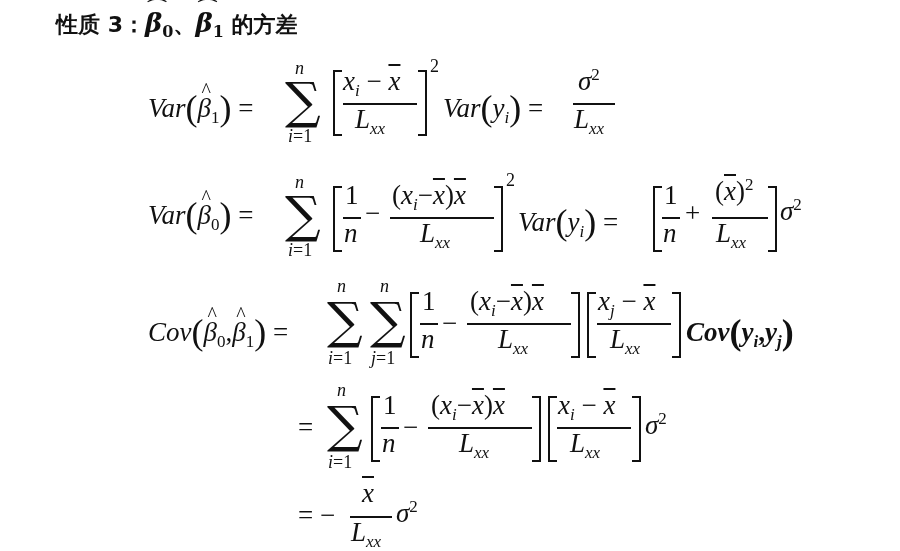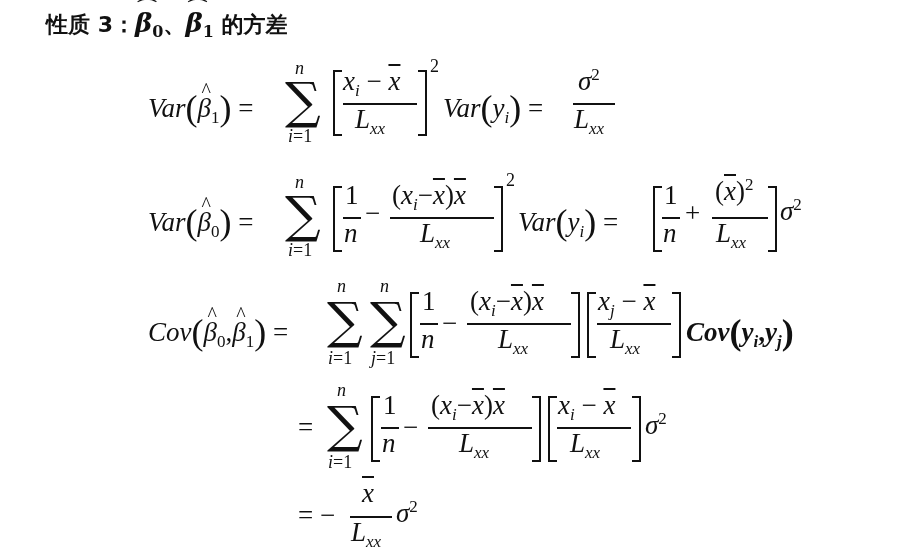--- a/index.html
+++ b/index.html
@@ -1,18 +1,18 @@
 <!DOCTYPE html>
 <html><head>
 <meta charset="utf-8">
 <style>
   html, body { margin: 0; padding: 0; background: #ffffff; }
   body { width: 900px; height: 551px; position: relative; overflow: hidden; color: #111; }
   .title {
-    position: absolute; left: 46px; top: 8px;
+    position: absolute; left: 56px; top: 8px;
     font-family: "DejaVu Sans", sans-serif; font-weight: bold; font-size: 22px; color: #111;
     white-space: nowrap;
   }
   .title .bsym { font-family: "DejaVu Serif", serif; font-style: italic; font-weight: bold; font-size: 26px; position: relative; }
   .title .hat { position: absolute; left: 1px; top: -14px; font-size: 22px; font-style: normal; }
   .title .sub { font-family: "DejaVu Serif", serif; font-size: 16px; font-weight: bold; position: relative; top: 5px; }
 
   .eq { position: absolute; font-family: "Liberation Serif", serif; font-size: 27px; color: #111; white-space: nowrap; }
   .m { font-style: italic; }
   .r { font-style: normal; }
@@ -49,21 +49,21 @@
   <div class="eq" style="left:355px; top:104px;"><span class="m">L</span><sub class="m">xx</sub></div>
   <div class="br brR" style="left:418px; top:70px; height:62px;"></div>
   <div class="eq" style="left:430px; top:56px; font-size:18px;">2</div>
   <div class="eq" style="left:443px; top:84px;"><span class="m">Var</span><span class="paren">(</span><span class="m">y</span><sub class="m">i</sub><span class="paren">)</span> =</div>
   <div class="eq" style="left:578px; top:66px;"><span class="m">σ</span><sup>2</sup></div>
   <div class="bar" style="left:573px; top:103px; width:42px;"></div>
   <div class="eq" style="left:574px; top:104px;"><span class="m">L</span><sub class="m">xx</sub></div>
 </div>
 
 <div>
-  <div class="eq" style="left:148px; top:198px;">
+  <div class="eq" style="left:148px; top:191px;">
     <span class="m">Var</span><span class="paren">(</span><span class="m hatc">β</span><sub>0</sub><span class="paren">)</span> =
   </div>
   <div class="lim" style="left:295px; top:172px;">n</div>
   <div class="sum" style="left:285px; top:190px;">∑</div>
   <div class="lim" style="left:288px; top:240px;"><span>i</span><span class="r">=1</span></div>
   <div class="br brL" style="left:333px; top:186px; height:62px;"></div>
   <div class="eq" style="left:345px; top:180px;">1</div>
   <div class="bar" style="left:343px; top:217px; width:18px;"></div>
   <div class="eq m" style="left:344px; top:218px;">n</div>
   <div class="eq" style="left:365px; top:198px;">−</div>

